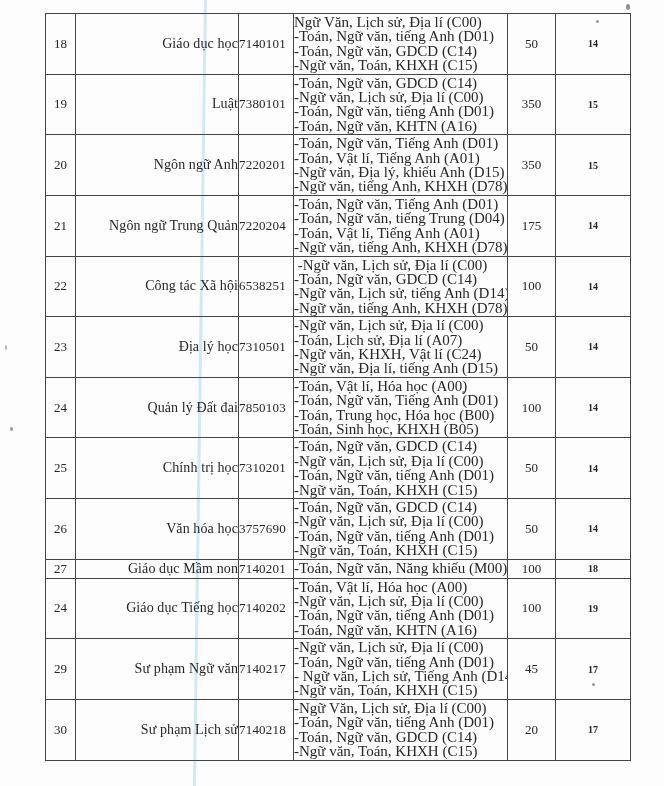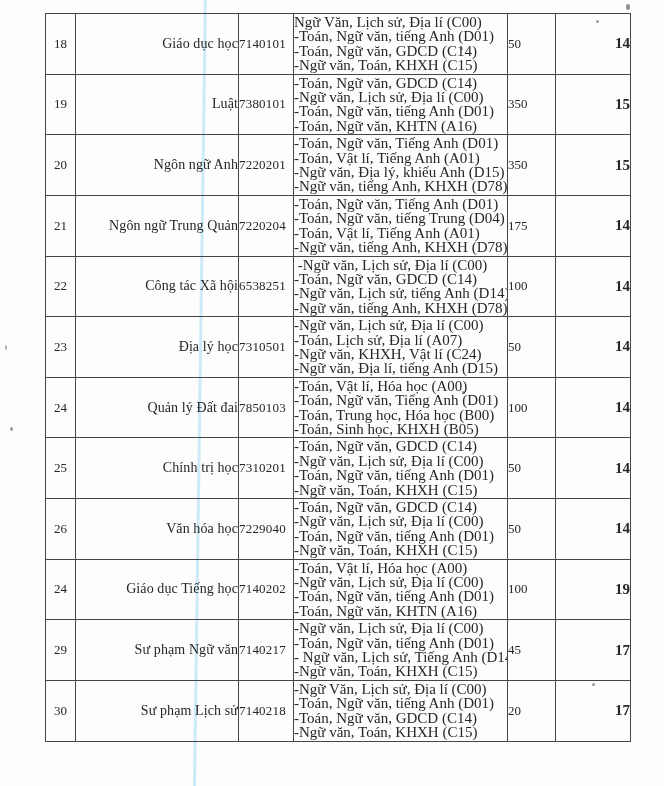--- a/index.html
+++ b/index.html
@@ -36,22 +36,22 @@
     padding:1px 0;
     overflow:hidden;
   }
   td.c-no{text-align:center;font-size:13px;}
   td.c-major{font-size:14px;padding-left:7px;letter-spacing:0.1px;text-align:right;}
   td.c-code{text-align:left;font-size:13px;letter-spacing:0.2px;}
   td.c-combos{padding-left:5px;}
   .combo-line{
     font-size:15px;line-height:14.4px;white-space:pre;
   }
-  td.c-quota{font-size:13px;}
-  td.c-score{text-align:right;font-size:15px;font-weight:bold;}
+  td.c-quota{text-align:center;font-size:13px;}
+  td.c-score{text-align:center;font-size:10px;font-weight:bold;}
 </style>
 </head>
 <body>
 
 <div class="scan-page">
 
   <div class="scan-line"></div>
 
   <div class="speck" style="left:626px;top:4px;width:4px;height:6px;opacity:.55;border-radius:2px;"></div>
   <div class="speck" style="left:596px;top:20px;width:3px;height:3px;opacity:.5;"></div>
@@ -171,29 +171,39 @@
             <div class="combo-line">-Ngữ văn, Lịch sử, Địa lí (C00)</div>
             <div class="combo-line">-Toán, Ngữ văn, tiếng Anh (D01)</div>
             <div class="combo-line">-Ngữ văn, Toán, KHXH (C15)</div>
           </td>
           <td class="c-quota">50</td>
           <td class="c-score">14</td>
         </tr>
         <tr>
           <td class="c-no">26</td>
           <td class="c-major">Văn hóa học</td>
-          <td class="c-code">7229040</td>
-          <td class="c-combos">
-            <div class="combo-line">-Toán, Ngữ văn, GDCD (C14)</div>
-            <div class="combo-line">-Ngữ văn, Lịch sử, Địa lí (C00)</div>
-            <div class="combo-line">-Toán, Ngữ văn, tiếng Anh (D01)</div>
-            <div class="combo-line">-Ngữ văn, Toán, KHXH (C15)</div>
-          </td>
-          <td class="c-quota">50</td>
-          <td class="c-score">14</td>
+          <td class="c-code">3757690</td>
+          <td class="c-combos">
+            <div class="combo-line">-Toán, Ngữ văn, GDCD (C14)</div>
+            <div class="combo-line">-Ngữ văn, Lịch sử, Địa lí (C00)</div>
+            <div class="combo-line">-Toán, Ngữ văn, tiếng Anh (D01)</div>
+            <div class="combo-line">-Ngữ văn, Toán, KHXH (C15)</div>
+          </td>
+          <td class="c-quota">50</td>
+          <td class="c-score">14</td>
+        </tr>
+        <tr>
+          <td class="c-no">27</td>
+          <td class="c-major">Giáo dục Mầm non</td>
+          <td class="c-code">7140201</td>
+          <td class="c-combos">
+            <div class="combo-line">-Toán, Ngữ văn, Năng khiếu (M00)</div>
+          </td>
+          <td class="c-quota">100</td>
+          <td class="c-score">18</td>
         </tr>
         <tr>
           <td class="c-no">24</td>
           <td class="c-major">Giáo dục Tiếng học</td>
           <td class="c-code">7140202</td>
           <td class="c-combos">
             <div class="combo-line">-Toán, Vật lí, Hóa học (A00)</div>
             <div class="combo-line">-Ngữ văn, Lịch sử, Địa lí (C00)</div>
             <div class="combo-line">-Toán, Ngữ văn, tiếng Anh (D01)</div>
             <div class="combo-line">-Toán, Ngữ văn, KHTN (A16)</div>

